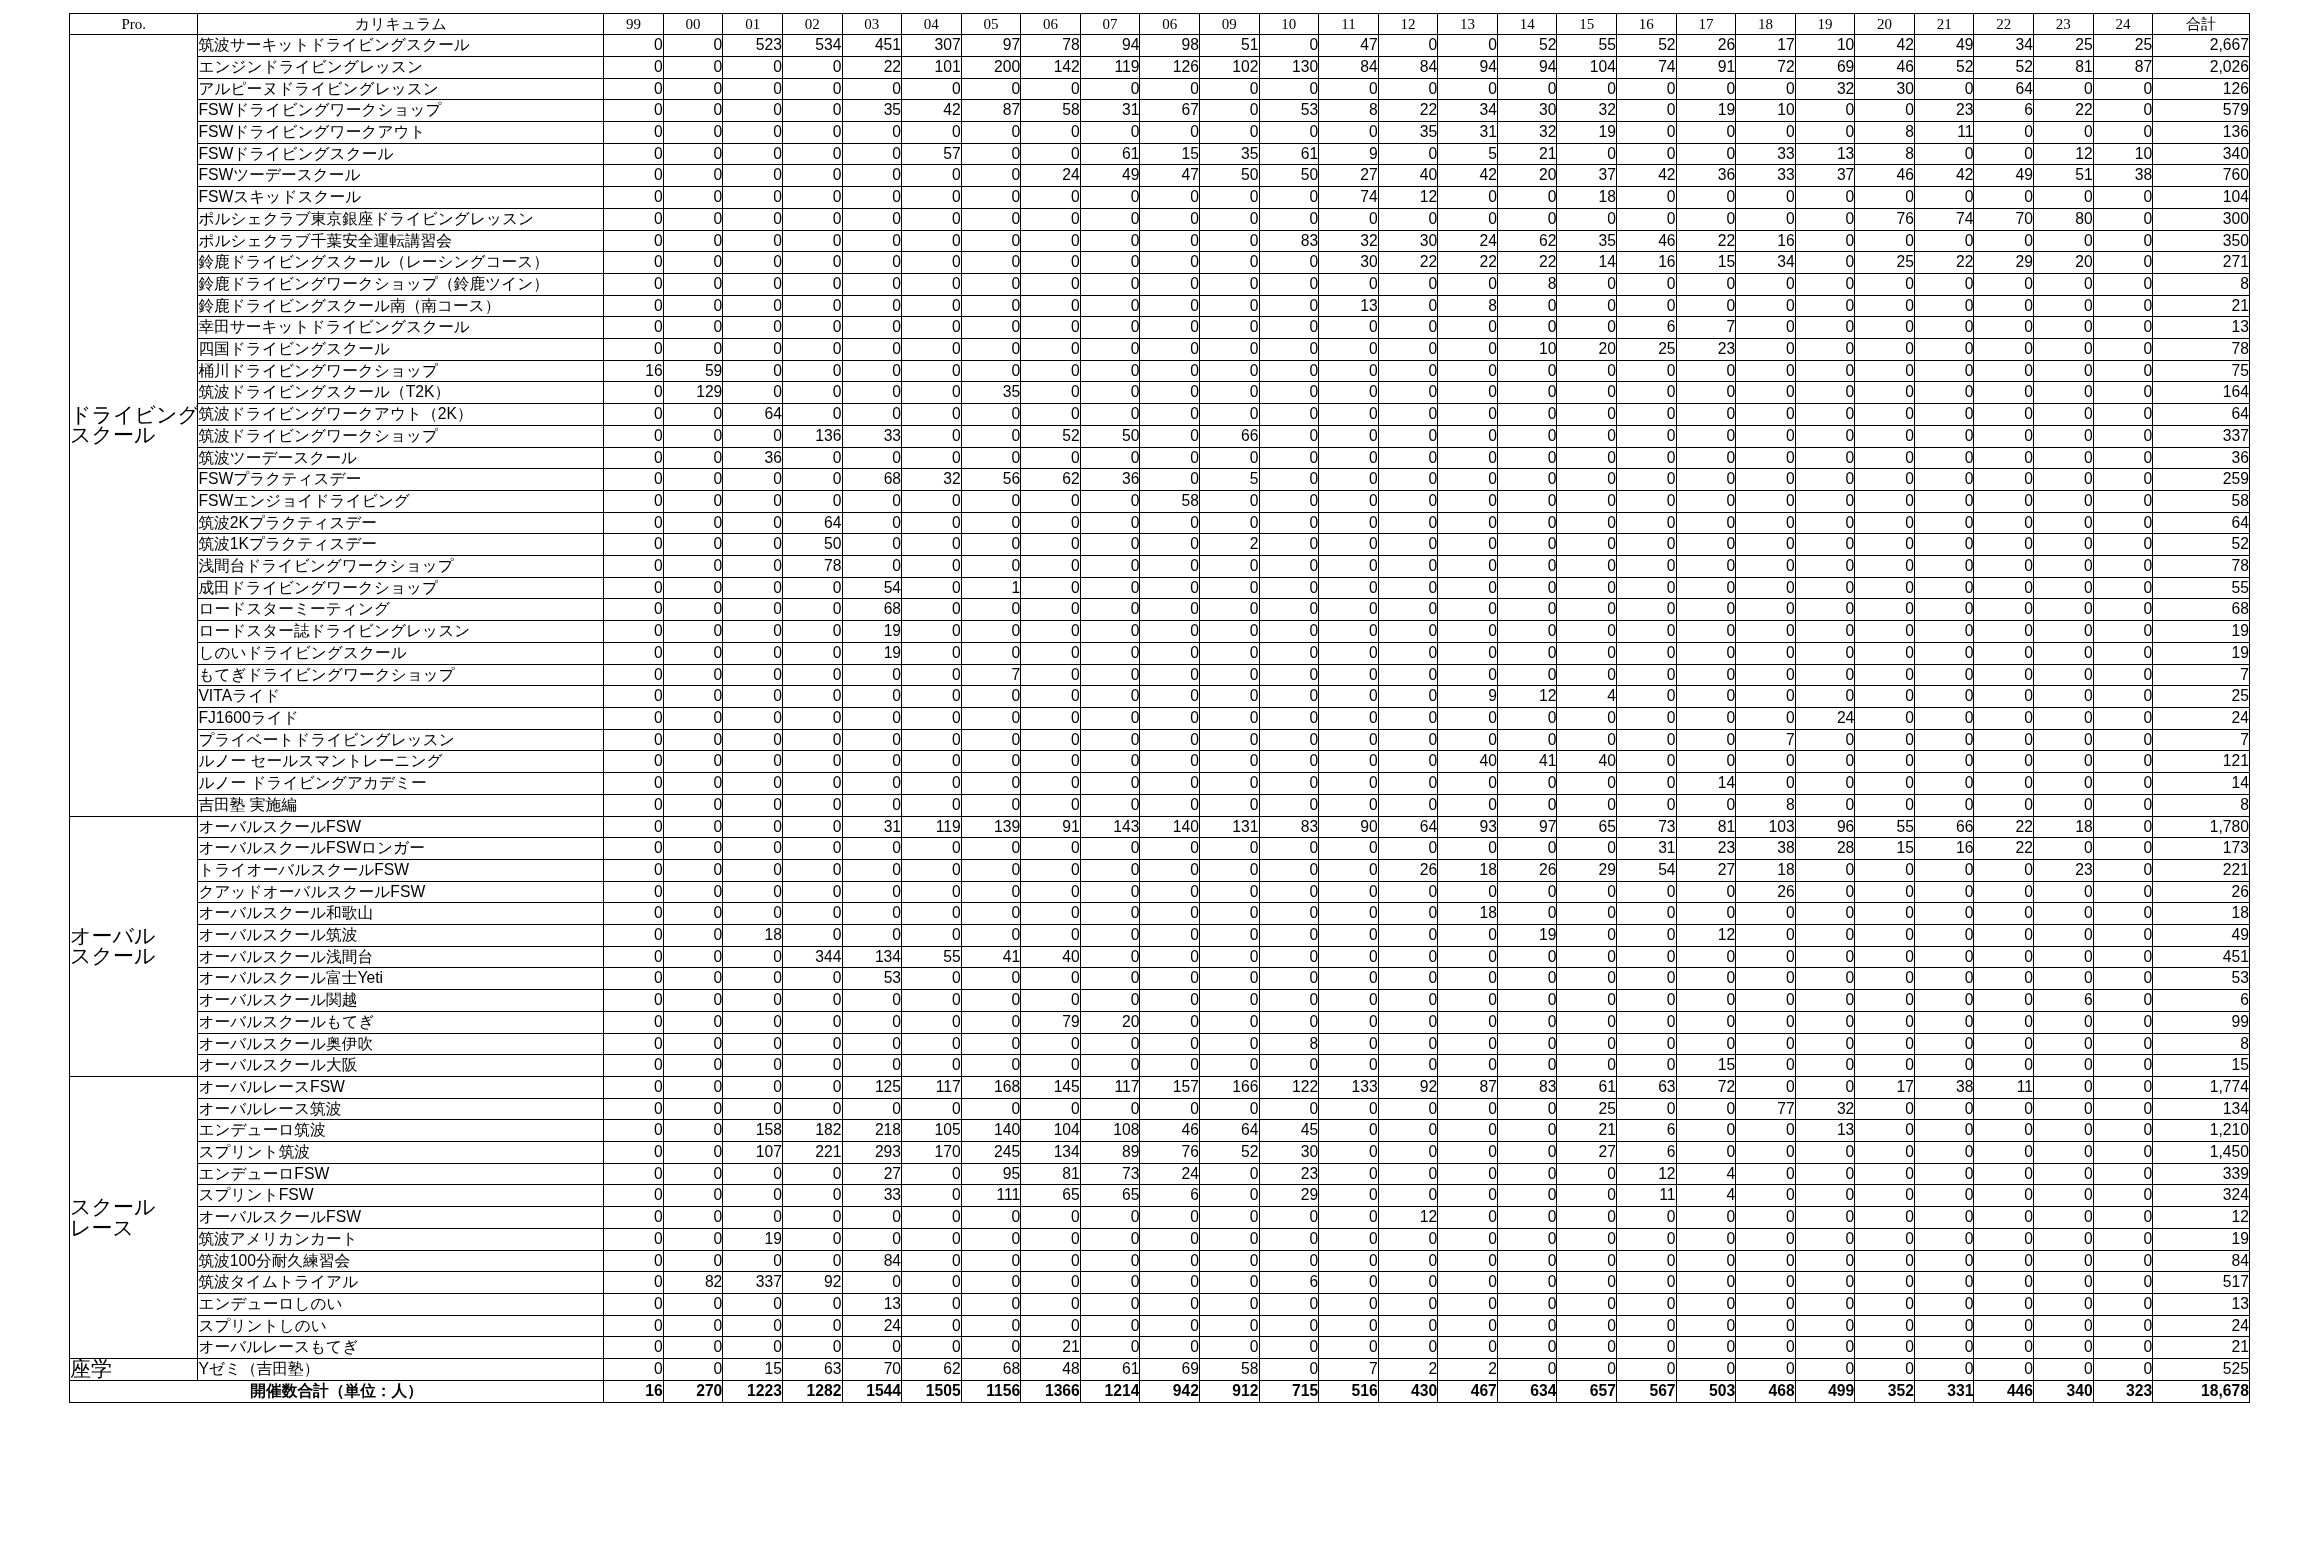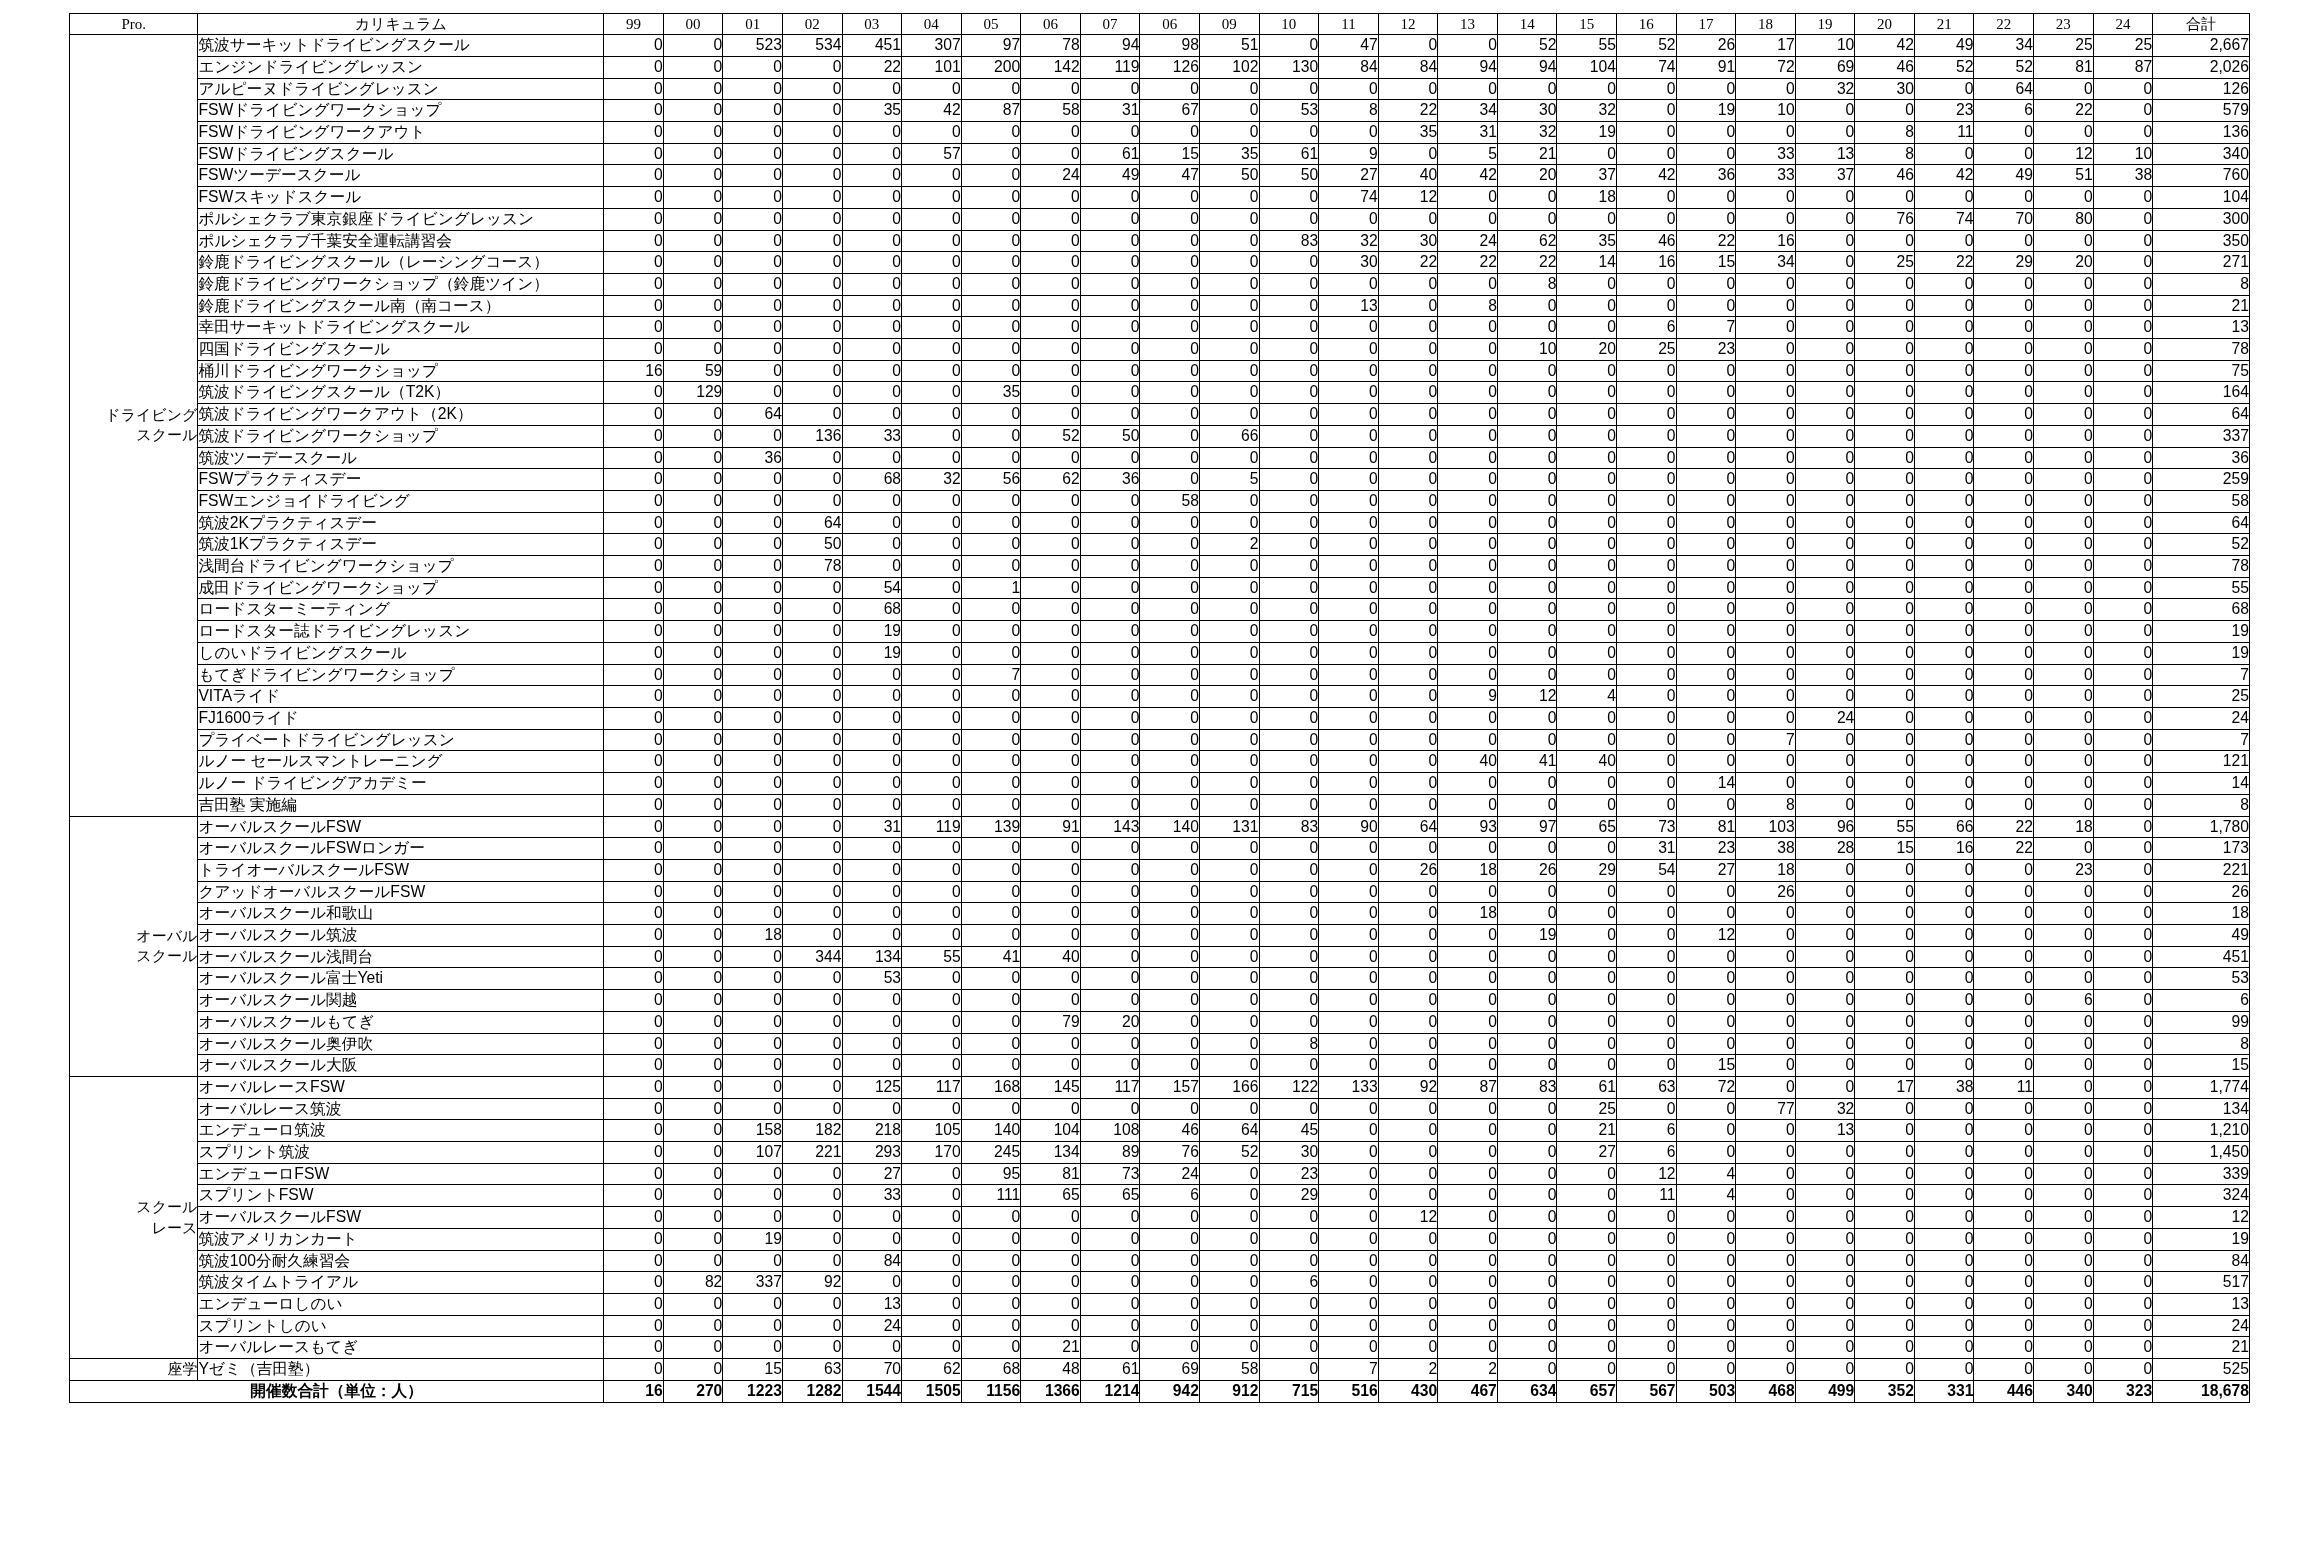--- a/index.html
+++ b/index.html
@@ -44,23 +44,23 @@
     overflow: hidden;
     white-space: nowrap;
   }
   th.head {
     text-align: center;
     font-weight: bold;
     font-size: 15px;
     font-family: Liberation Serif, serif;
   }
   td.pro {
-    text-align: right;
+    text-align: left;
     vertical-align: middle;
-    font-size: 15px;
+    font-size: 21px;
     line-height: 1.25;
   }
   td.curr {
     text-align: left;
     padding-left: 6.3px;
     font-size: 15.7px;
   }
   td.num {
     text-align: right;
     padding-right: 5.6px;

